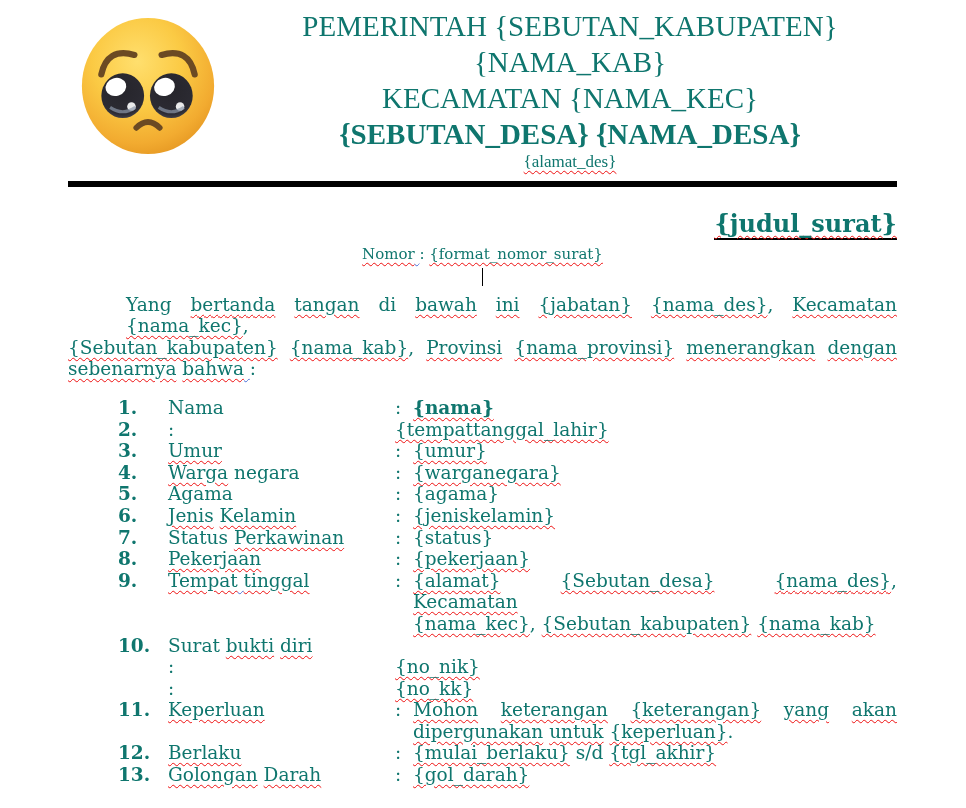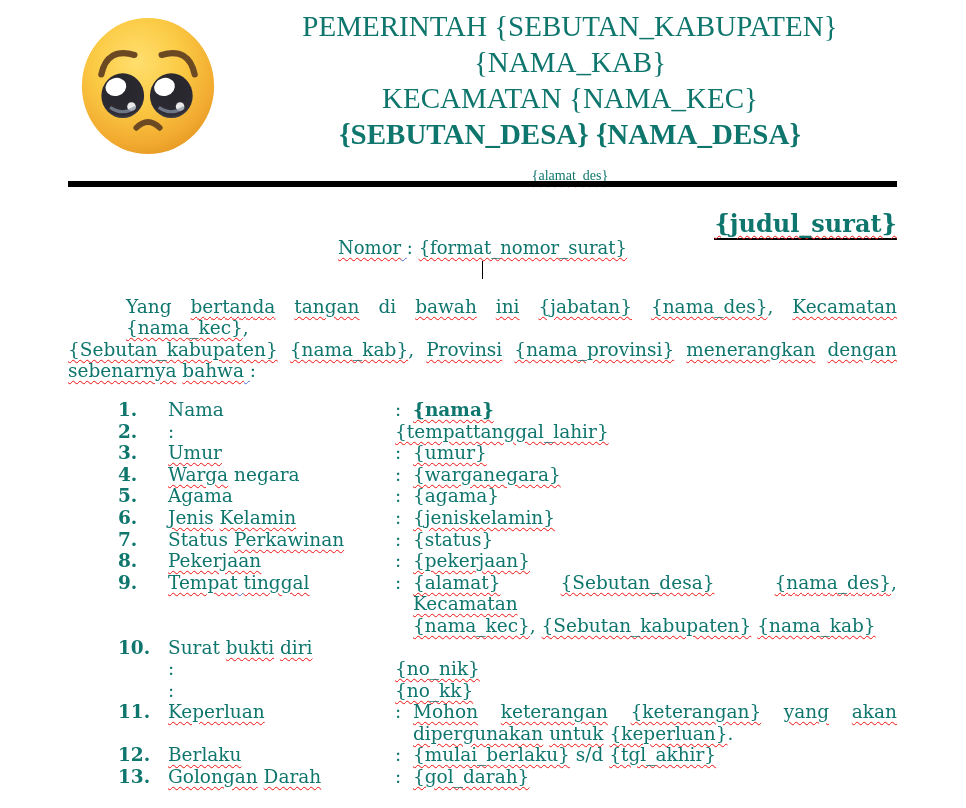--- a/index.html
+++ b/index.html
@@ -4,32 +4,32 @@
 <style>
   html,body{margin:0;padding:0;background:#fff;}
   .page{position:relative;width:966px;height:808px;background:#fff;color:#0f766e;
         font-family:"DejaVu Serif",serif;overflow:hidden;}
 
   
   .logo{position:absolute;left:78px;top:14px;width:140px;height:144px;}
   .head-text{position:absolute;left:212px;top:8px;width:716px;text-align:center;
              font-family:"Liberation Serif",serif;font-size:29px;line-height:36px;}
   .head-text .b4{font-weight:bold;}
-  .h-address{font-size:14px;line-height:18px;margin-top:15px;}
+  .h-address{font-size:17px;line-height:18px;margin-top:1px;}
   .rule{position:absolute;left:68px;top:181px;width:829px;height:6px;background:var(--rule,#000);}
 
   
   .content{position:absolute;left:68px;top:210px;width:829px;
            font-size:18.5px;line-height:21.6px;}
   .doc-title{text-align:right;font-size:24px;line-height:27px;font-weight:bold;}
   .tU{border-bottom:2.5px solid #000;}
-  .nomor{text-align:center;font-size:18px;margin-top:0;}
+  .nomor{text-align:center;font-size:15px;margin-top:7px;}
   .caret{width:1.5px;height:18px;background:#000;margin:2px auto 0 auto;}
 
-  .intro{margin-top:17px;}
+  .intro{margin-top:8px;}
   .iline{text-align:left;}
   .jlast{text-align:justify;text-align-last:justify;}
   .indent{padding-left:58px;}
 
   .list{margin-top:17px;padding-left:50px;}
   .row{display:grid;grid-template-columns:50px 227px 18px 1fr;}
   .row .no{font-weight:bold;}
   .vjust{text-align:justify;text-align-last:justify;}
 
   

